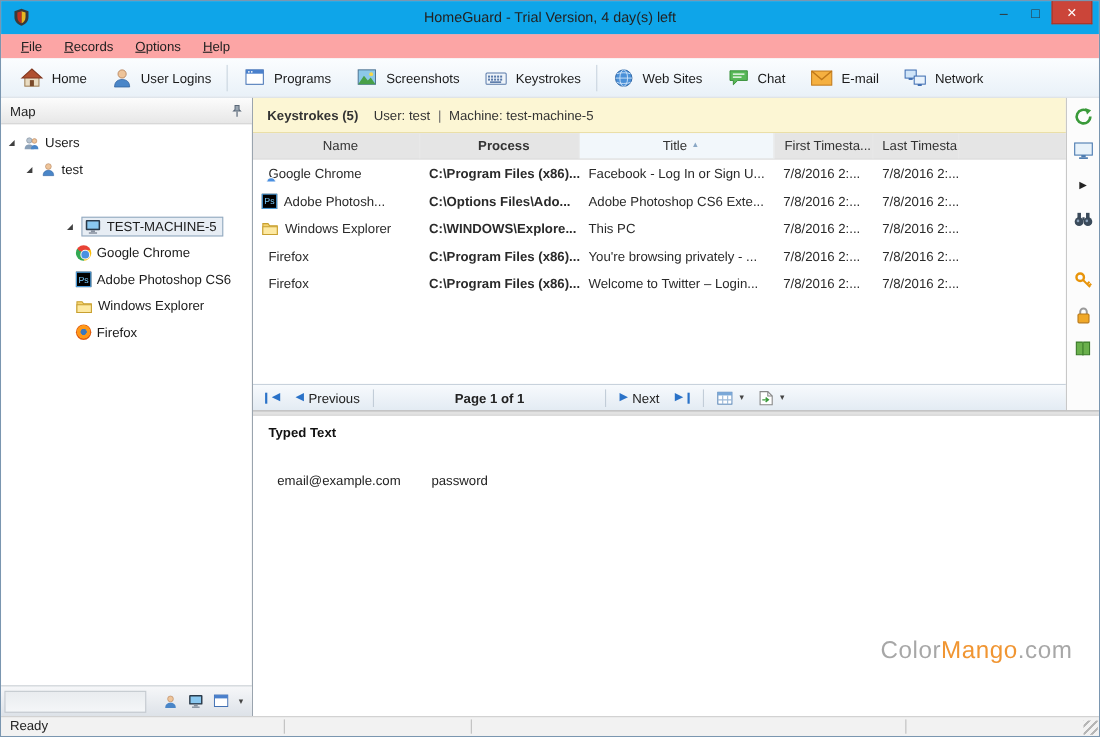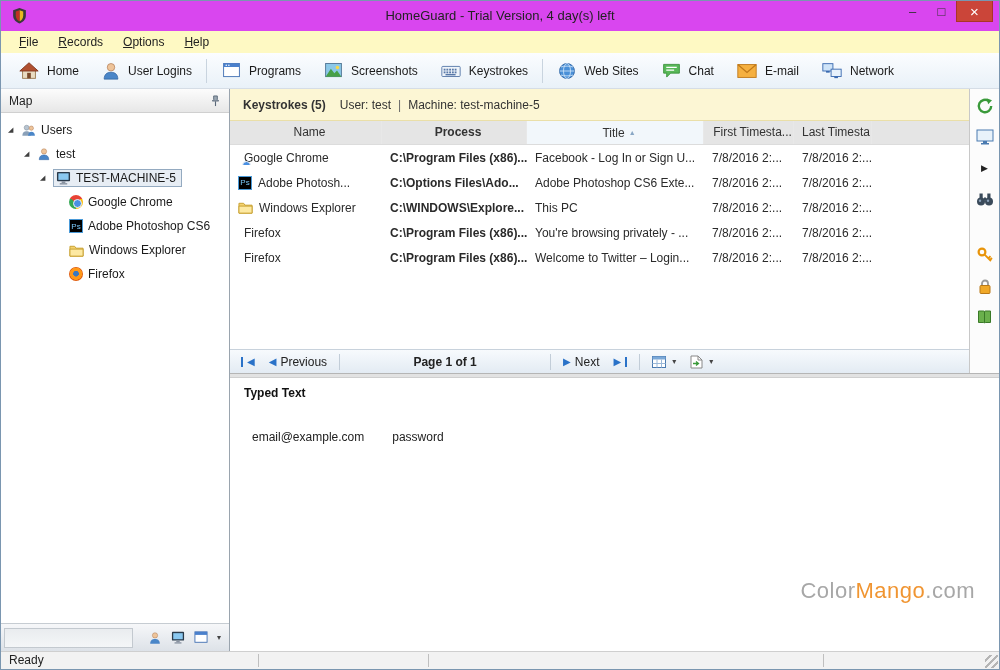--- a/index.html
+++ b/index.html
@@ -1,29 +1,29 @@
 <!DOCTYPE html>
 <html><head>
 <meta charset="utf-8">
 <style>
   * { margin:0; padding:0; box-sizing:border-box; }
   html,body { width:1000px; height:670px; overflow:hidden; }
   body { font-family:"Liberation Sans", sans-serif; font-size:12px; color:#1a1a1a; background:#fff; }
   .window { position:relative; width:1000px; height:670px; border:1px solid #7a96b0; background:#f0f0f0; display:flex; flex-direction:column; }
 
   
-  .titlebar { position:relative; height:30px; background:#d946ef; flex:none; }
+  .titlebar { position:relative; height:30px; background:#0ea5e9; flex:none; }
   .app-icon { position:absolute; left:10px; top:6px; width:17px; height:17px; }
   .title { position:absolute; left:0; right:0; top:7px; text-align:center; font-size:13px; color:#222; }
   .win-buttons { position:absolute; right:6px; top:0; display:flex; }
   .winbtn { width:29px; height:21px; display:flex; align-items:center; justify-content:center; font-size:13px; color:#333; cursor:default; }
   .winbtn.close { width:37px; background:#cb4539; color:#fff; font-size:15px; border:1px solid #a83528; border-top:none; }
 
   
-  .menubar { height:22px; background:#fef9c3; display:flex; align-items:center; padding-left:8px; flex:none; }
+  .menubar { height:22px; background:#fca5a5; display:flex; align-items:center; padding-left:8px; flex:none; }
   .menu-item { display:inline-block; padding:3px 10px; color:#222; }
   .menu-item::first-letter { text-decoration:underline; }
 
   
   .toolbar { height:36px; background:linear-gradient(#fbfdff,#e9f1f8); border-bottom:1px solid #d5dde6; display:flex; align-items:center; padding:0 6px; flex:none; }
   .tb-item { display:flex; align-items:center; gap:7px; padding:5px 11px; color:#1a1a1a; white-space:nowrap; }
   .tb-sep { width:1px; height:24px; background:#c9d4df; margin:0 3px; }
 
   
   .content { flex:1; display:flex; min-height:0; }
@@ -31,21 +31,21 @@
   
   .sidebar { width:229px; flex:none; background:#fff; border-right:1px solid #9aa4ae; display:flex; flex-direction:column; }
   .sidebar-header { height:24px; flex:none; background:linear-gradient(#fcfcfc,#e7e7e7); border-bottom:1px solid #d0d0d0; display:flex; align-items:center; padding:0 8px; color:#222; }
   .sidebar-header .sh-title { flex:1; }
   .tree { flex:1; padding-top:5px; overflow:hidden; }
   .tree-row { height:24px; display:flex; align-items:center; white-space:nowrap; }
   .expander { width:13px; flex:none; font-size:7px; color:#404040; text-align:left; }
   .ticon { margin-right:5px; display:inline-flex; flex:none; }
   .indent-0 { padding-left:7px; }
   .indent-1 { padding-left:23px; }
-  .indent-2 { padding-left:39px; }
+  .indent-2 { padding-left:60px;margin-top:28px; }
   .indent-3 { padding-left:68px; }
   .sel-box { display:inline-flex; align-items:center; padding:1px 5px 1px 2px; background:#e7edf4; border:1px solid #94aac0; }
   .sel-box .ticon { margin-right:5px; }
   .sidebar-bottombar { height:28px; flex:none; background:linear-gradient(#f6f7f9,#dde2e8); border-top:1px solid #c6ccd2; display:flex; align-items:center; padding:0 8px 0 3px; gap:9px; }
   .bb-inset { flex:1; height:20px; background:linear-gradient(#e9eCef,#f4f6f8); border:1px solid #c3c9cf; margin-right:6px; }
   .bb-icon { display:inline-flex; }
   .bb-drop { font-size:8px; color:#444; }
 
   
   .right-area { flex:1; display:flex; flex-direction:column; min-width:0; background:#fff; }

